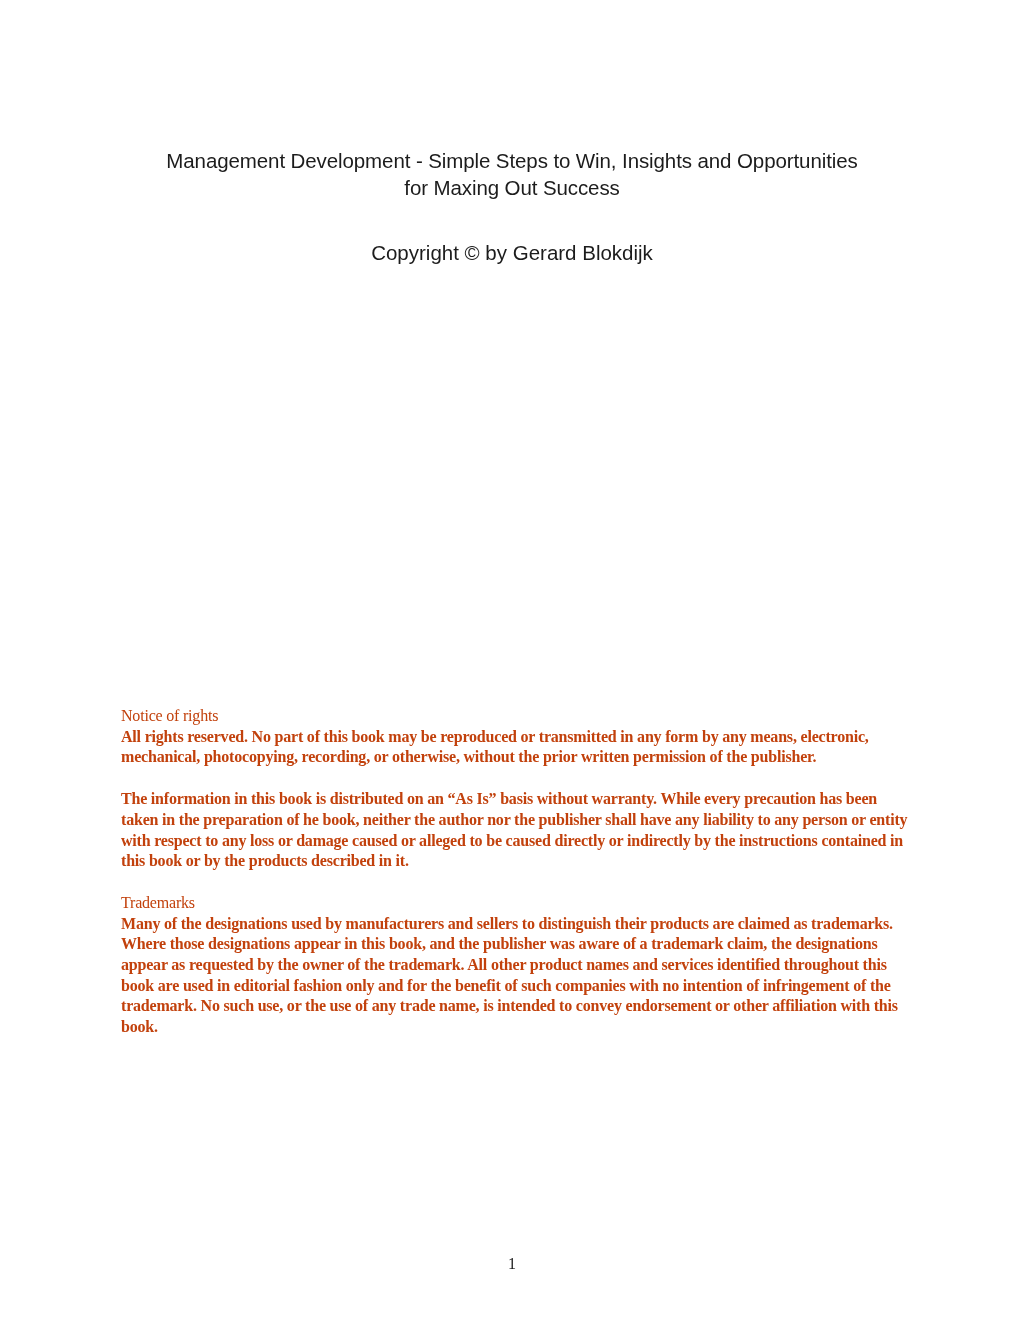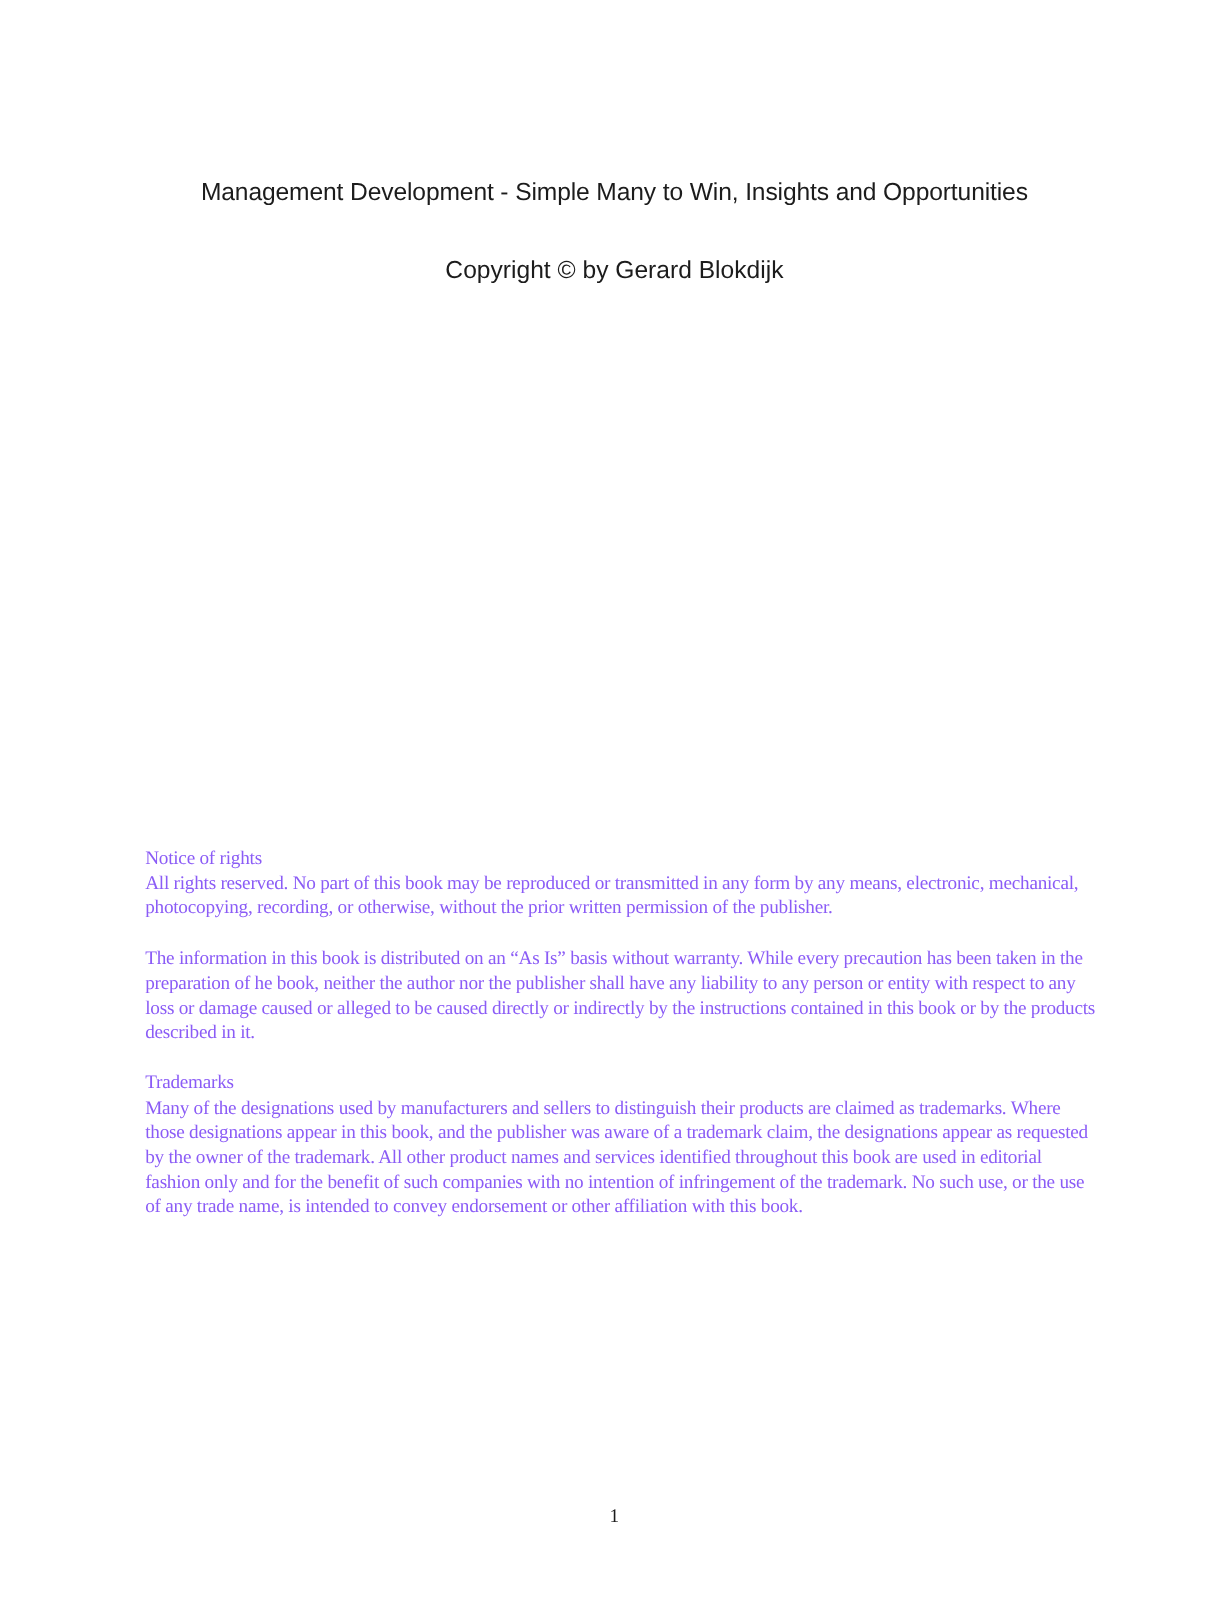--- a/index.html
+++ b/index.html
@@ -38,45 +38,46 @@
   }
   .content {
     position: absolute;
     top: 706px;
     left: 121px;
     width: 792px;
     font-family: "Liberation Serif", serif;
     font-size: 16px;
     line-height: 20.7px;
     letter-spacing: -0.2px;
-    color: #8b5cf6;
+    color: #c2410c;
     text-align: left;
   }
   .notice { margin-bottom: 21px; }
   .notice-heading { font-weight: 400; }
-  .notice-body { font-weight: 400; }
+  .notice-body { font-weight: 700; }
   .page-footer {
     position: absolute;
     top: 1255px;
     left: 0;
     width: 100%;
     text-align: center;
     font-family: "Liberation Serif", serif;
     font-size: 16px;
     color: #1b1b1b;
   }
 </style>
 </head>
 <body>
 
 <div class="page">
 
   <header class="title-block">
     <h1 class="book-title">
-      <span class="title-line">Management Development - Simple Many to Win, Insights and Opportunities</span>
+      <span class="title-line">Management Development - Simple Steps to Win, Insights and Opportunities</span>
+      <span class="title-line">for Maxing Out Success</span>
     </h1>
     <p class="copyright">Copyright © by Gerard Blokdijk</p>
   </header>
 
   <main class="content">
 
     <section class="notice">
       <p class="notice-heading">Notice of rights</p>
       <p class="notice-body">All rights reserved. No part of this book may be reproduced or transmitted in any form by any means, electronic, mechanical, photocopying, recording, or otherwise, without the prior written permission of the publisher.</p>
     </section>

